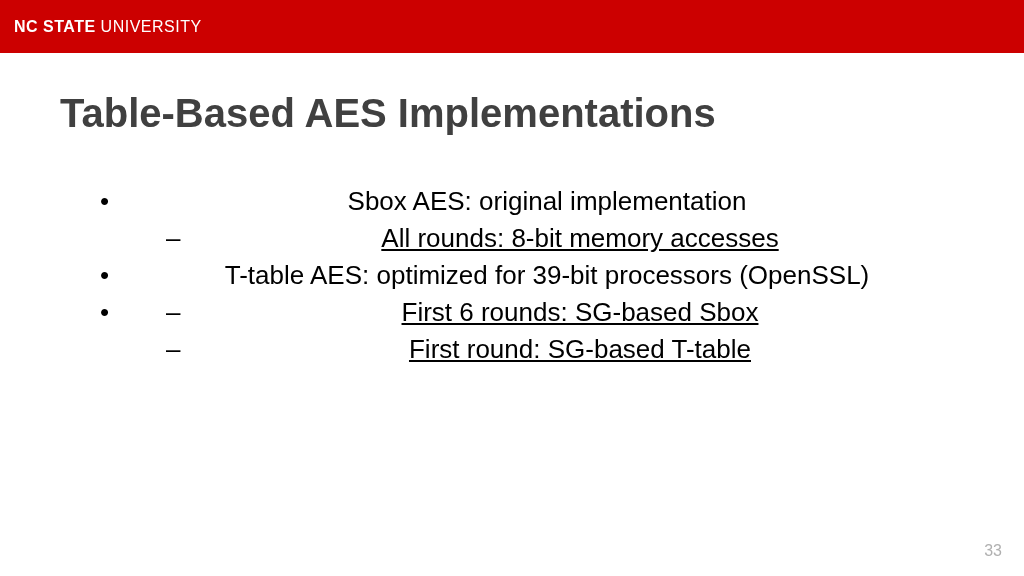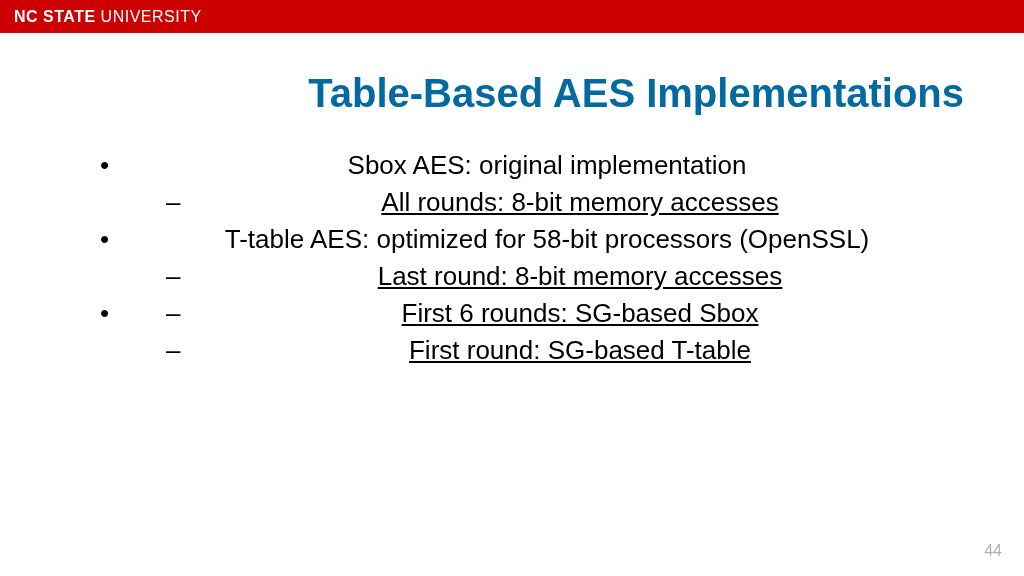--- a/index.html
+++ b/index.html
@@ -10,21 +10,21 @@
     body {
       width: 1024px;
       height: 576px;
       font-family: Arial, Helvetica, sans-serif;
       background: #ffffff;
       position: relative;
       overflow: hidden;
     }
     .top-bar {
       width: 100%;
-      height: 33px;
+      height: 53px;
       background: #cc0000;
       display: flex;
       align-items: center;
       padding-left: 14px;
     }
     .brand {
       color: #ffffff;
       font-size: 16px;
       letter-spacing: 0.5px;
     }
@@ -33,23 +33,23 @@
     }
     .brand-light {
       font-weight: 300;
     }
     .content {
       padding: 38px 60px 0 60px;
     }
     .slide-title {
       font-size: 40px;
       font-weight: 900;
-      text-align: right;
-      color: #0369a1;
-      margin-bottom: 32px;
+      text-align: left;
+      color: #404040;
+      margin-bottom: 48px;
     }
     ul.level1 {
       list-style: none;
       padding-left: 40px;
     }
     ul.level1 > li {
       font-size: 26px;
       color: #000;
       line-height: 1.35;
       position: relative;
@@ -106,27 +106,26 @@
   <h1 class="slide-title">Table-Based AES Implementations</h1>
 
   <ul class="level1">
     <li>
       <span>Sbox AES: original implementation</span>
       <ul class="level2">
         <li><span>All rounds: 8-bit memory accesses</span></li>
       </ul>
     </li>
     <li>
-      <span>T-table AES: optimized for 58-bit processors (OpenSSL)</span>
+      <span>T-table AES: optimized for 39-bit processors (OpenSSL)</span>
       <ul class="level2">
-        <li><span>Last round: 8-bit memory accesses</span></li>
       </ul>
     </li>
     <li>
       <ul class="level2">
         <li><span>First 6 rounds: SG-based Sbox</span></li>
         <li><span>First round: SG-based T-table</span></li>
       </ul>
     </li>
   </ul>
 </div>
 
-<div class="page-number">44</div>
+<div class="page-number">33</div>
 
 </body></html>

